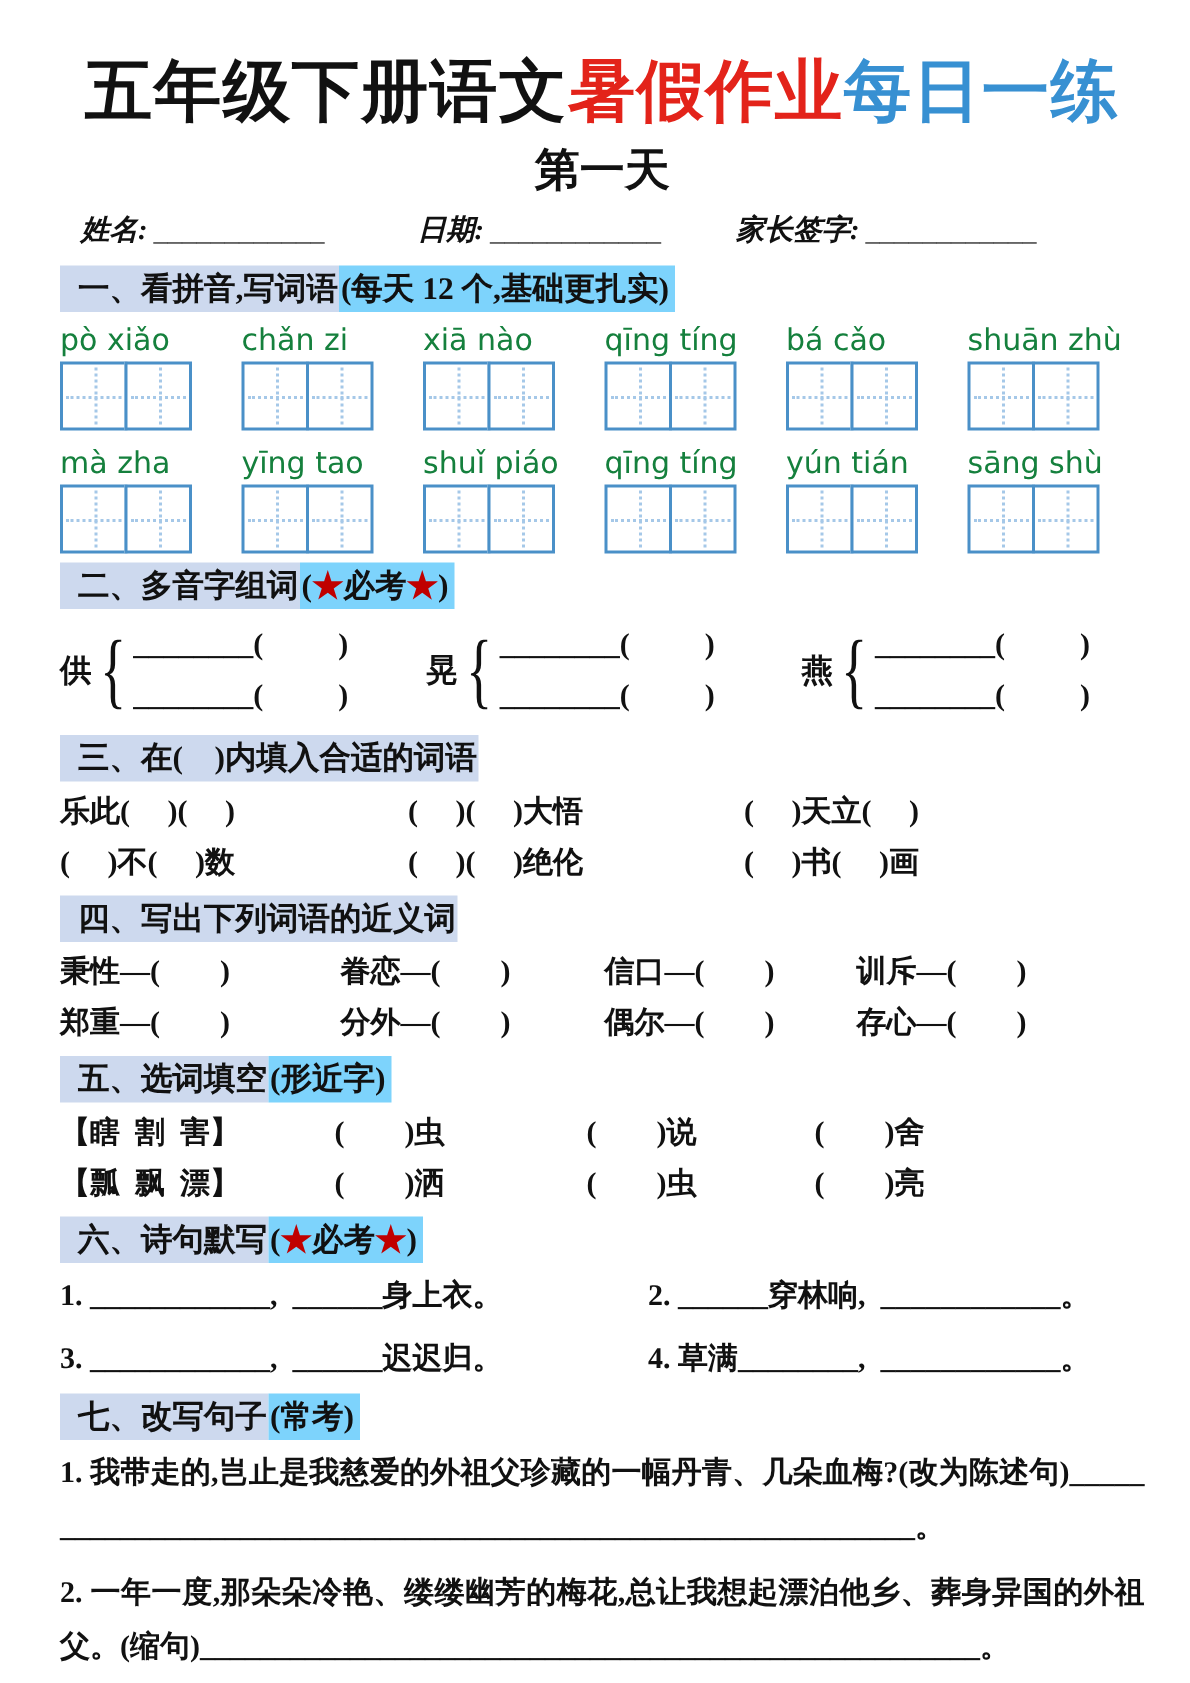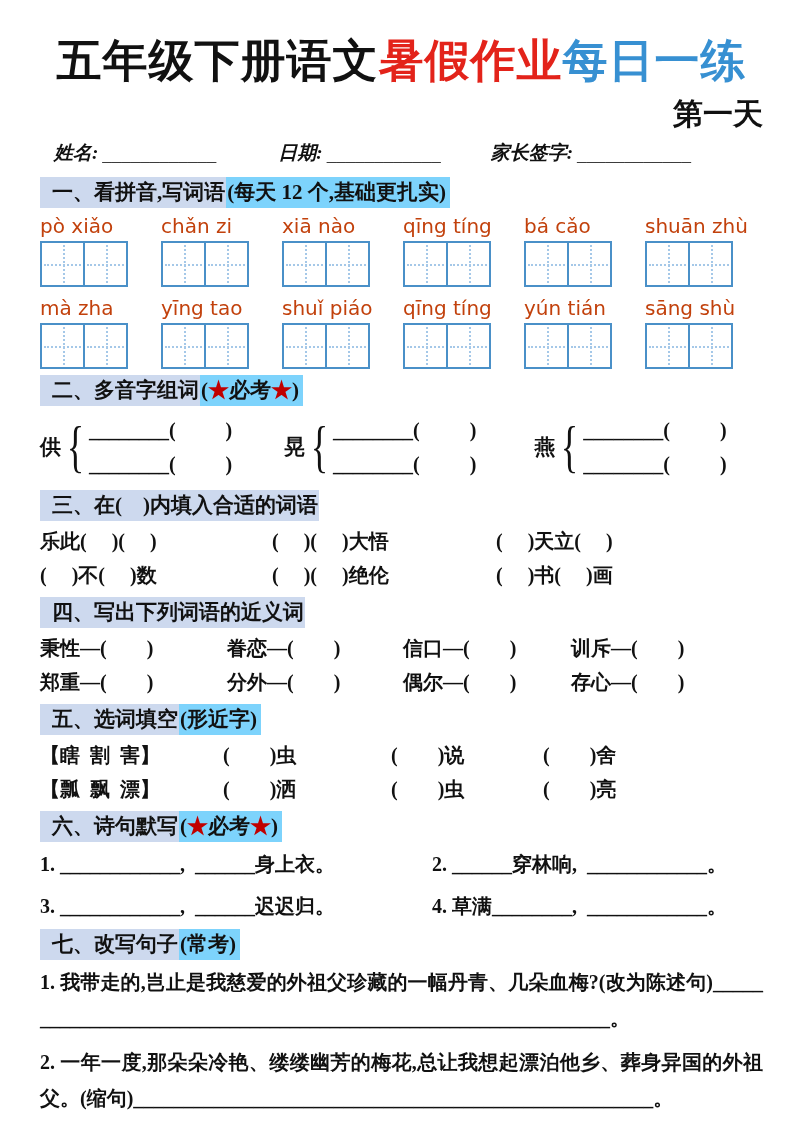--- a/index.html
+++ b/index.html
@@ -16,42 +16,42 @@
   .title {
     text-align:center; white-space:nowrap;
     font-family:"Liberation Sans", sans-serif;
     font-size:45px; font-weight:bold; letter-spacing:1px;
     line-height:62px; margin-bottom:2px;
   }
   .t-black { color:#111111; }
   .t-red   { color:#e3231a; }
   .t-blue  { color:#3790d2; }
 
-  .day { text-align:right; font-size:30px; font-weight:bold; line-height:40px; margin-bottom:6px; }
+  .day { text-align:center; font-size:30px; font-weight:bold; line-height:40px; margin-bottom:6px; }
 
   
   .info-row { display:flex; font-size:19px; font-weight:bold; margin:0 0 12px 14px; white-space:pre; }
   .info-item { display:flex; align-items:flex-end;font-style:italic; }
   .info-item.i2 { margin-left:62px; }
   .info-item.i3 { margin-left:50px; }
   .info-blank { font-weight:normal; color:#333; letter-spacing:0; margin-left:4px; }
 
   
   .sec-header { font-size:21px; font-weight:bold; line-height:29px; margin:6px 0 5px; white-space:pre; }
   .hl-blue { background:#cdd9ee; padding:3px 1px 4px 12px; }
   .hl-pink { background:#7dd3fc; padding:3px 4px 4px 1px; }
   .star { color:#c00000; }
 
   
   .py-row { display:flex; margin:1px 0 7px; }
   .py-col { width:121px; }
   .py-col:last-child { width:auto; }
   .py-label {
     font-family:"DejaVu Sans", sans-serif;
-    font-size:20px; line-height:29px; height:29px; white-space:nowrap; color:#c2410c;
+    font-size:20px; line-height:29px; height:29px; white-space:nowrap; color:#15803d;
   }
   .grid { display:flex; }
   .cell { width:45px; height:46px; border:2px solid #4a90c8; position:relative; background:#fff; }
   .cell + .cell { margin-left:-2px; }
   .cell::before {
     content:""; position:absolute; left:2px; right:2px; top:50%;
     border-top:2px dotted #a5c8e8;
   }
   .cell::after {
     content:""; position:absolute; top:2px; bottom:2px; left:50%;

